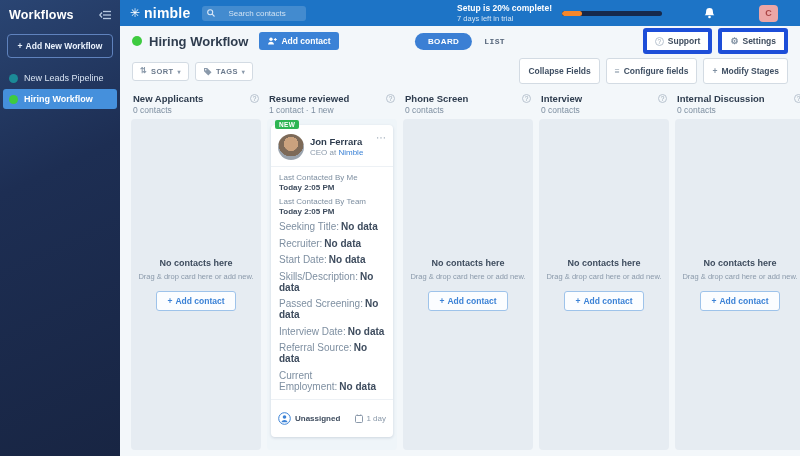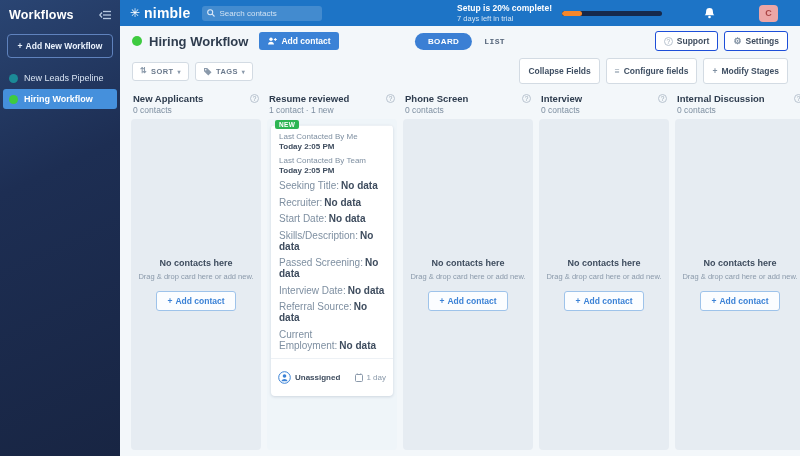--- a/index.html
+++ b/index.html
@@ -21,42 +21,42 @@
   .dot-green { background:#3ecb40; }
 
   
   .main { flex:1; display:flex; flex-direction:column; min-width:0; }
 
   
   .topbar { height:26px; background:#1d74c6; display:flex; align-items:center; padding:0 12px 0 10px; flex-shrink:0; }
   .brand { display:flex; align-items:center; gap:4px; color:#fff; }
   .brand-mark { font-size:12px; line-height:1; }
   .brand-name { font-size:14px; font-weight:bold; letter-spacing:.2px; }
-  .search { margin-left:12px; width:120px; height:15px; background:rgba(255,255,255,.17); border-radius:3px; display:flex; align-items:center; padding:0 5px; gap:4px; }
+  .search { margin-left:12px; width:104px; height:15px; background:rgba(255,255,255,.17); border-radius:3px; display:flex; align-items:center; padding:0 5px; gap:13px; }
   .search input { background:transparent; border:none; outline:none; color:#eaf2fd; font-size:8px; width:100%; font-family:inherit; }
   .search input::placeholder { color:rgba(255,255,255,.75); }
   .tb-spacer { flex:1; }
   .setup { text-align:left; margin-right:10px; line-height:1.25; }
   .setup-t1 { font-size:8.5px; font-weight:bold; color:#fff; }
   .setup-t2 { font-size:7.5px; color:rgba(255,255,255,.8); }
   .progress { width:100px; height:5px; background:#16294b; border-radius:3px; margin-right:42px; overflow:hidden; }
   .progress-fill { width:20%; height:100%; background:#f6872b; border-radius:3px; }
   .bell { margin-right:44px; cursor:pointer; display:flex; }
   .avatar { width:19px; height:17px; border-radius:4px; background:#eca6a6; color:#a94545; font-size:9px; font-weight:bold; display:flex; align-items:center; justify-content:center; margin-right:10px; cursor:pointer; }
 
   
   .subheader { height:30px; display:flex; align-items:center; padding:0 12px; position:relative; flex-shrink:0; }
   .status-dot { width:10px; height:10px; border-radius:50%; background:#3ecb40; }
   .page-title { font-size:13px; font-weight:bold; color:#2e3c4e; margin-left:7px; }
   .btn-add-contact { margin-left:11px; background:#3b82d6; border:none; color:#fff; font-size:8.5px; font-weight:bold; padding:4px 8px; border-radius:3px; display:flex; align-items:center; gap:4px; cursor:pointer; font-family:inherit; }
   .view-toggle { position:absolute; left:50%; transform:translateX(-50%); display:flex; align-items:center; gap:12px; }
   .view-board { background:#3b7fd4; color:#fff; font-size:8px; font-weight:bold; letter-spacing:.4px; padding:4px 13px; border-radius:10px; border:none; cursor:pointer; font-family:inherit; }
   .view-list { color:#55657a; font-size:8px; font-weight:bold; letter-spacing:.4px; background:none; border:none; cursor:pointer; font-family:Liberation Mono, monospace; }
   .sub-right { margin-left:auto; display:flex; gap:6px; }
-  .btn-lite { background:#fff; border:1px solid #1d4ed8; border-radius:3px; color:#3e4c5e; font-size:8.5px; font-weight:bold; padding:4px 8px; display:flex; align-items:center; gap:4px; cursor:pointer; font-family:inherit; }
+  .btn-lite { background:#fff; border:4px solid #1d4ed8; border-radius:3px; color:#3e4c5e; font-size:8.5px; font-weight:bold; padding:4px 8px; display:flex; align-items:center; gap:4px; cursor:pointer; font-family:inherit; }
   .q-circle { width:9px; height:9px; border:1px solid #b9c4d0; border-radius:50%; color:#9aa8b6; font-size:6.5px; line-height:7px; text-align:center; display:inline-block; font-weight:normal; }
   .gear { font-size:9px; color:#7e8fa1; line-height:1; }
 
   
   .filterbar { display:flex; align-items:center; padding:2px 12px 6px; flex-shrink:0; }
   .f-left { display:flex; gap:6px; }
   .f-right { margin-left:auto; display:flex; gap:6px; }
   .btn-filter { background:#fff; border:1px solid #d3dbe3; border-radius:3px; color:#6b7a8d; font-size:7.5px; font-weight:bold; letter-spacing:.4px; padding:4px 7px; display:flex; align-items:center; gap:4px; cursor:pointer; font-family:inherit; }
   .btn-filter .caret { font-size:6px; color:#8a99aa; }
   .btn-filter .glyph { font-size:8px; color:#8a99aa; line-height:1; }
@@ -251,20 +251,28 @@
           <div class="col-head-row">
             <span class="col-name">Resume reviewed</span>
             <span class="q-circle">?</span>
           </div>
           <div class="col-count">1 contact · 1 new</div>
         </div>
         <div class="col-body light">
 
           <div class="card">
             <span class="card-badge">NEW</span>
+            <div class="card-head">
+              <div class="card-avatar"></div>
+              <div class="card-id">
+                <div class="card-name">Jon Ferrara</div>
+                <div class="card-title"><span>CEO at </span><span class="link">Nimble</span></div>
+              </div>
+              <span class="card-menu">⋯</span>
+            </div>
             <div class="card-fields">
               <div class="f-stack">
                 <span class="f-label">Last Contacted By Me</span>
                 <span class="f-value">Today 2:05 PM</span>
               </div>
               <div class="f-stack">
                 <span class="f-label">Last Contacted By Team</span>
                 <span class="f-value">Today 2:05 PM</span>
               </div>
               <div class="f-inline"><span class="f-label">Seeking Title:</span><span class="f-value">No data</span></div>

